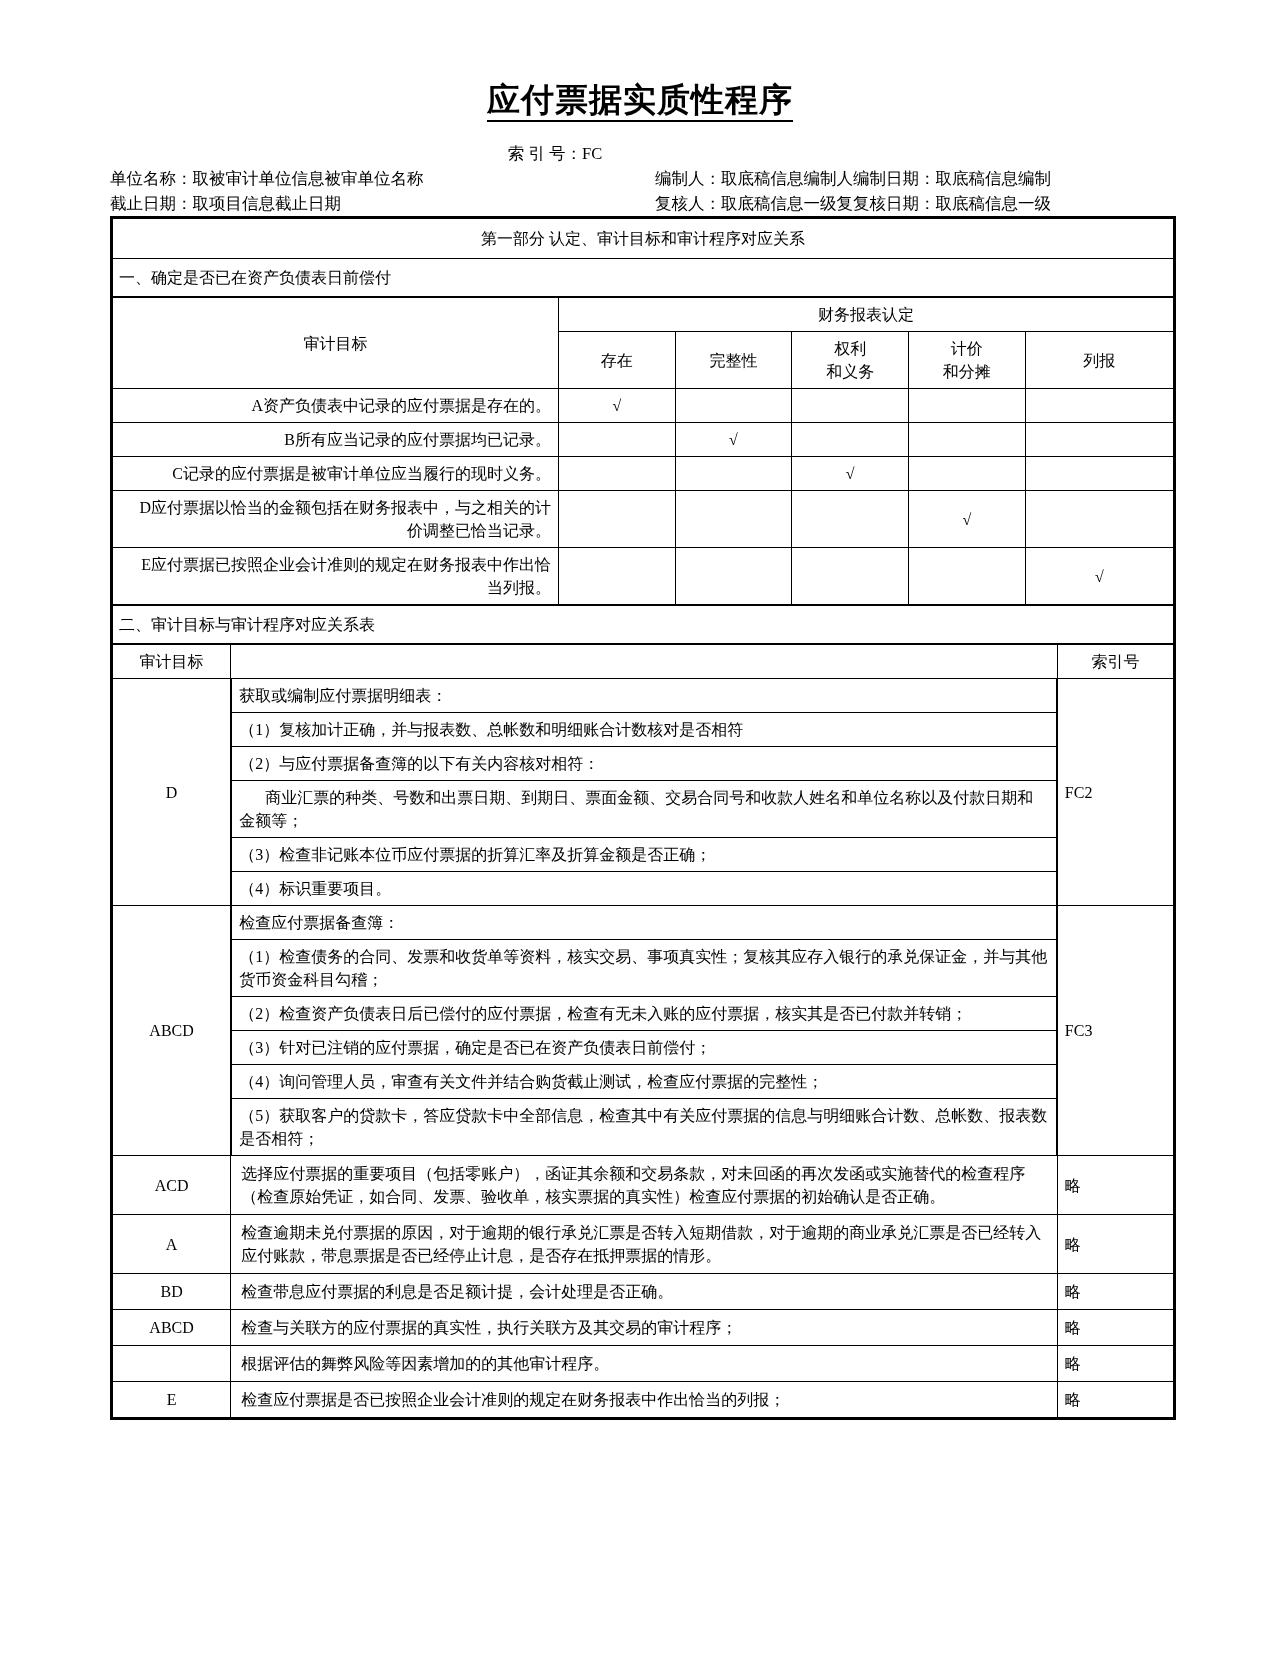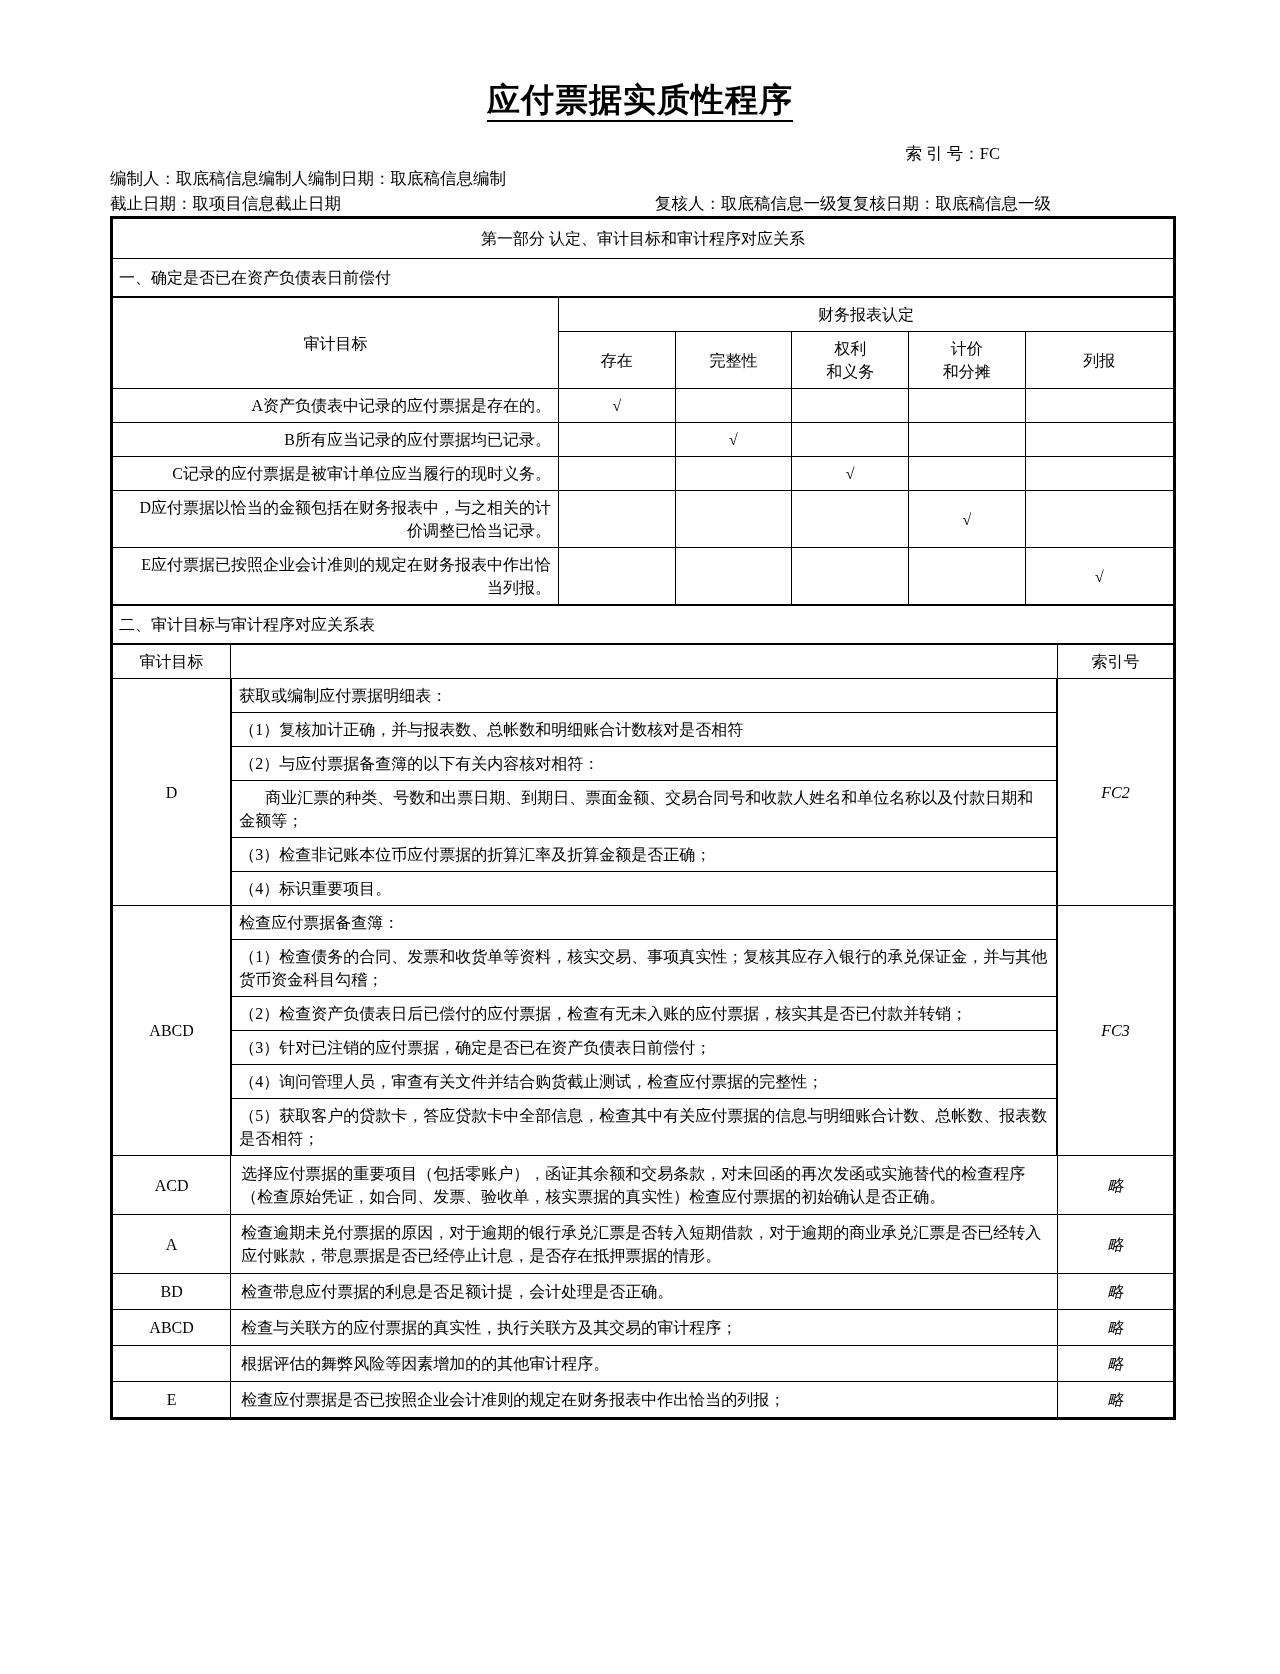--- a/index.html
+++ b/index.html
@@ -36,21 +36,21 @@
     padding-bottom: 2px;
   }
 
   
   .meta {
     margin-top: 18px;
     font-size: 16.5px;
     line-height: 25px;
   }
   .meta-index {
-    text-align: right;
+    text-align: center;
     padding-right: 170px;
   }
   .meta-row {
     display: flex;
     width: 100%;
   }
   .meta-col-left { width: 545px; flex: none; }
   .meta-col-right { flex: 1; }
 
   
@@ -106,23 +106,21 @@
   .proc-code {
     text-align: center;
     font-size: 16.5px;
   }
   .proc-text {
     text-align: left;
     line-height: 26px;
     padding: 6px 10px 6px 10px !important;
   }
   .proc-ref {
-    text-align: center;
     font-size: 16.5px;
-    font-style: italic;
   }
   .nb-top { border-top: none !important; }
   .nb-bottom { border-bottom: none !important; }
   .nested {
     border-collapse: collapse;
     width: 100%;
     table-layout: fixed;
   }
   .nested td {
     border: 1px solid #000;
@@ -144,20 +142,23 @@
 
   <div class="doc-title">
     <span>应付票据实质性程序</span>
   </div>
 
   <div class="meta">
     <div class="meta-index">
       <span>索 引 号：</span><span>FC</span>
     </div>
     <div class="meta-row">
+      <div class="meta-col-left">
+        <span>单位名称：</span><span>取被审计单位信息被审单位名称</span>
+      </div>
       <div class="meta-col-right">
         <span>编制人：</span><span>取底稿信息编制人</span><span>编制日期：</span><span>取底稿信息编制</span>
       </div>
     </div>
     <div class="meta-row">
       <div class="meta-col-left">
         <span>截止日期：</span><span>取项目信息截止日期</span>
       </div>
       <div class="meta-col-right">
         <span>复核人：</span><span>取底稿信息一级复</span><span>复核日期：</span><span>取底稿信息一级</span>

